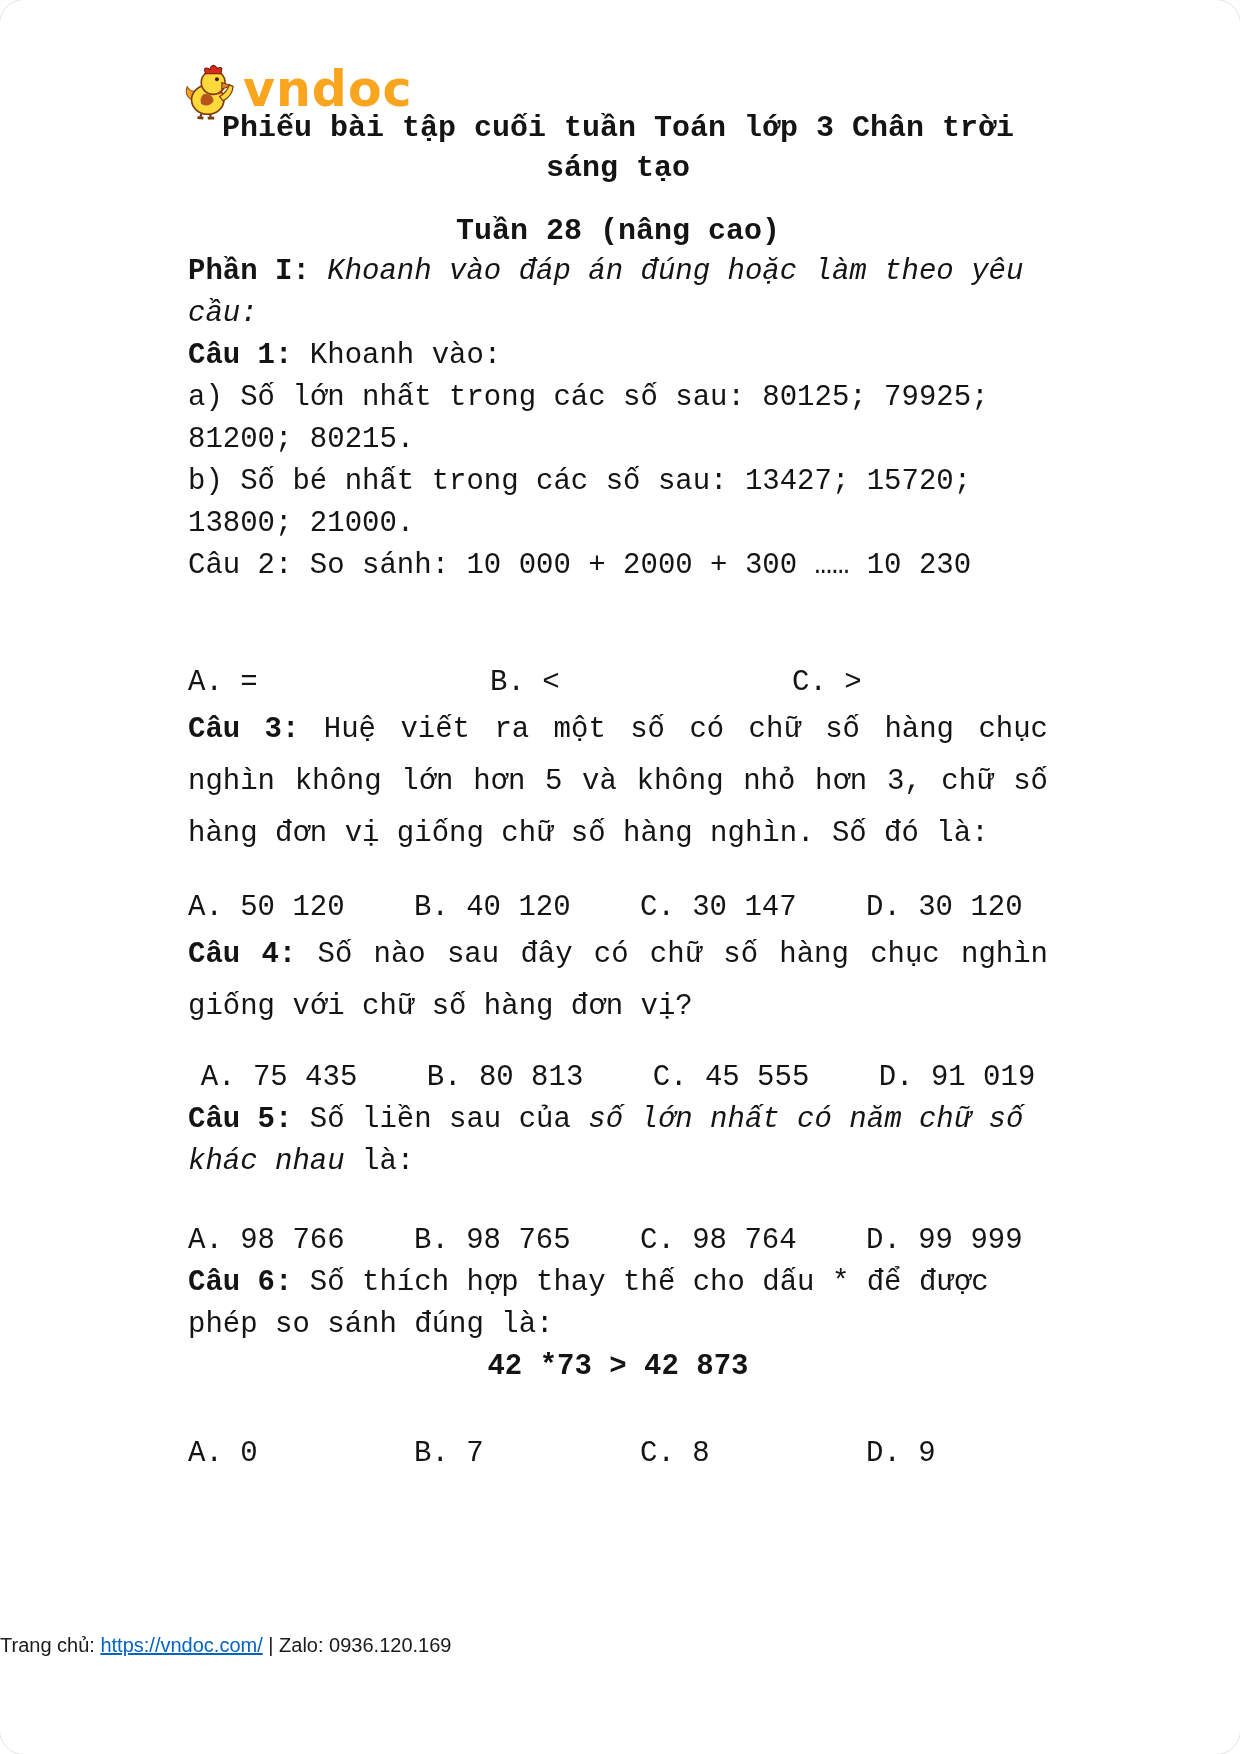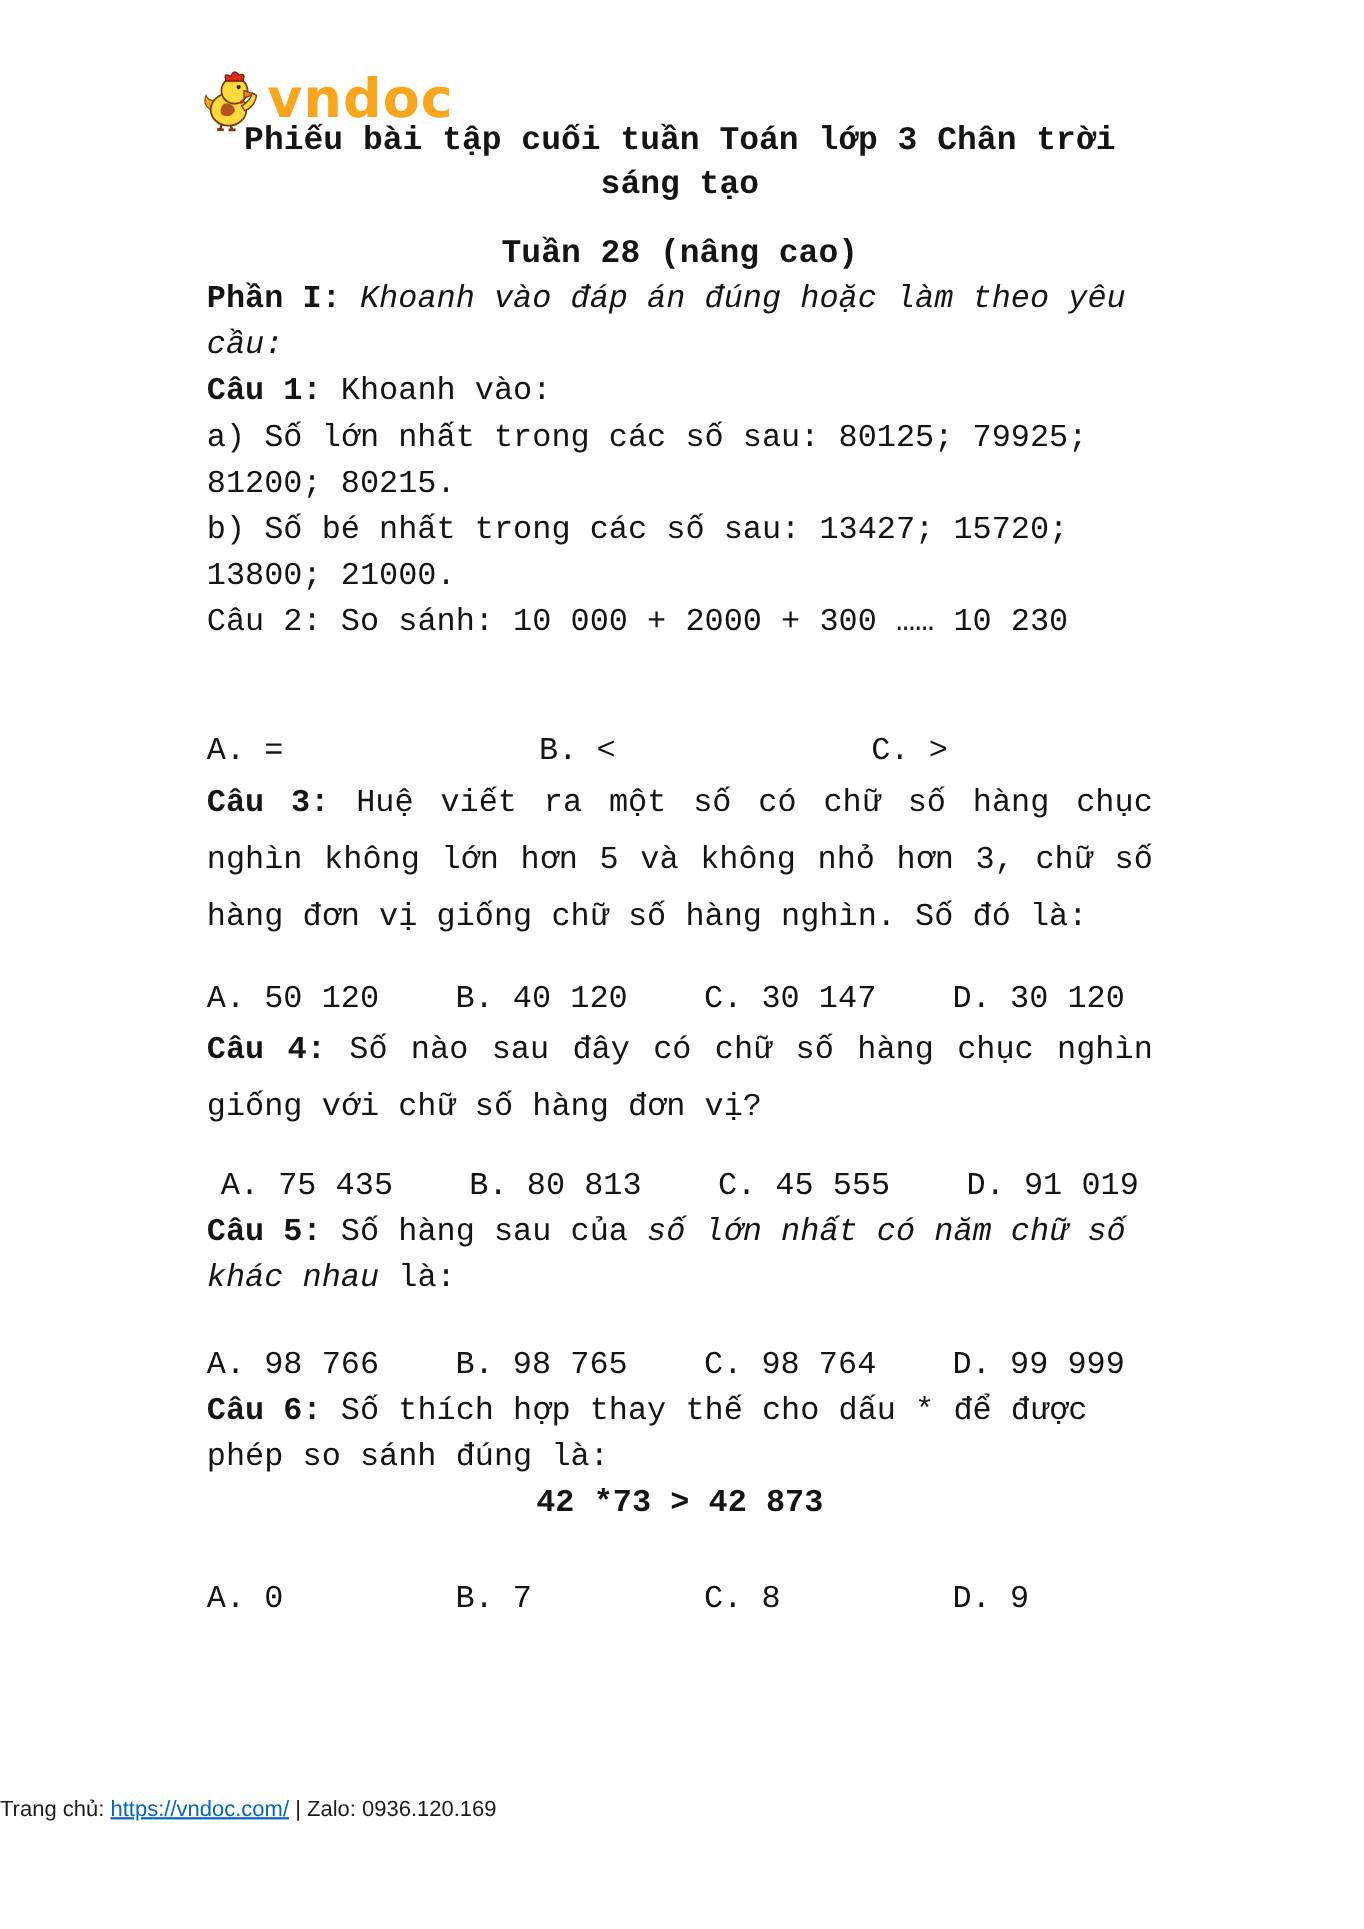--- a/index.html
+++ b/index.html
@@ -5,20 +5,21 @@
   html,body{margin:0;padding:0;background:#ffffff;}
   .page{
     position:relative;
     width:1240px;height:1754px;
     background:#ffffff;
     box-sizing:border-box;
     outline:1px solid #e3e3e3;
     font-family:"Liberation Serif","DejaVu Serif",serif;
     color:#141414;
     overflow:hidden;
+    border-radius:24px;
   }
   
   .logo{position:absolute;left:184px;top:60px;display:flex;align-items:center;gap:5px;}
   .logo-text{
     font-family:"DejaVu Sans","Liberation Sans",sans-serif;
     font-weight:900;font-size:49px;line-height:60px;
     color:var(--logo-orange,#F9A51E);
     letter-spacing:1px;
   }
   
@@ -124,21 +125,21 @@
 
     <p class="q multi mt-q4"><b class="lbl">Câu 4:</b> <span>Số nào sau đây có chữ số hàng chục nghìn giống với chữ số hàng đơn vị?</span></p>
 
     <div class="opts opts-4 mt-opt4b">
       <span class="opt">A. 75 435</span>
       <span class="opt">B. 80 813</span>
       <span class="opt">C. 45 555</span>
       <span class="opt">D. 91 019</span>
     </div>
 
-    <p class="q mt-q5"><b class="lbl">Câu 5:</b> <span>Số hàng sau của</span> <i>số lớn nhất có năm chữ số khác nhau</i> <span>là:</span></p>
+    <p class="q mt-q5"><b class="lbl">Câu 5:</b> <span>Số liền sau của</span> <i>số lớn nhất có năm chữ số khác nhau</i> <span>là:</span></p>
 
     <div class="opts opts-4 mt-opt4c">
       <span class="opt">A. 98 766</span>
       <span class="opt">B. 98 765</span>
       <span class="opt">C. 98 764</span>
       <span class="opt">D. 99 999</span>
     </div>
 
     <p class="q mt-q6"><b class="lbl">Câu 6:</b> <span>Số thích hợp thay thế cho dấu * để được phép so sánh đúng là:</span></p>
 

